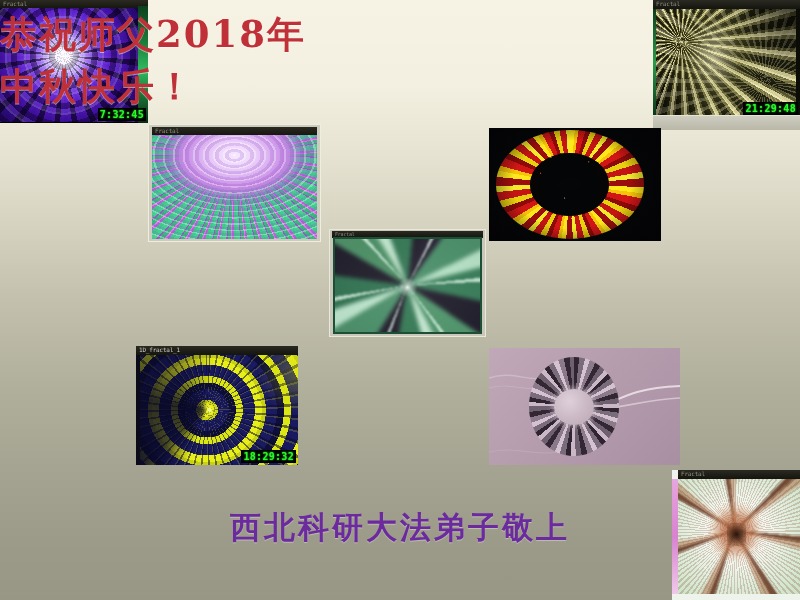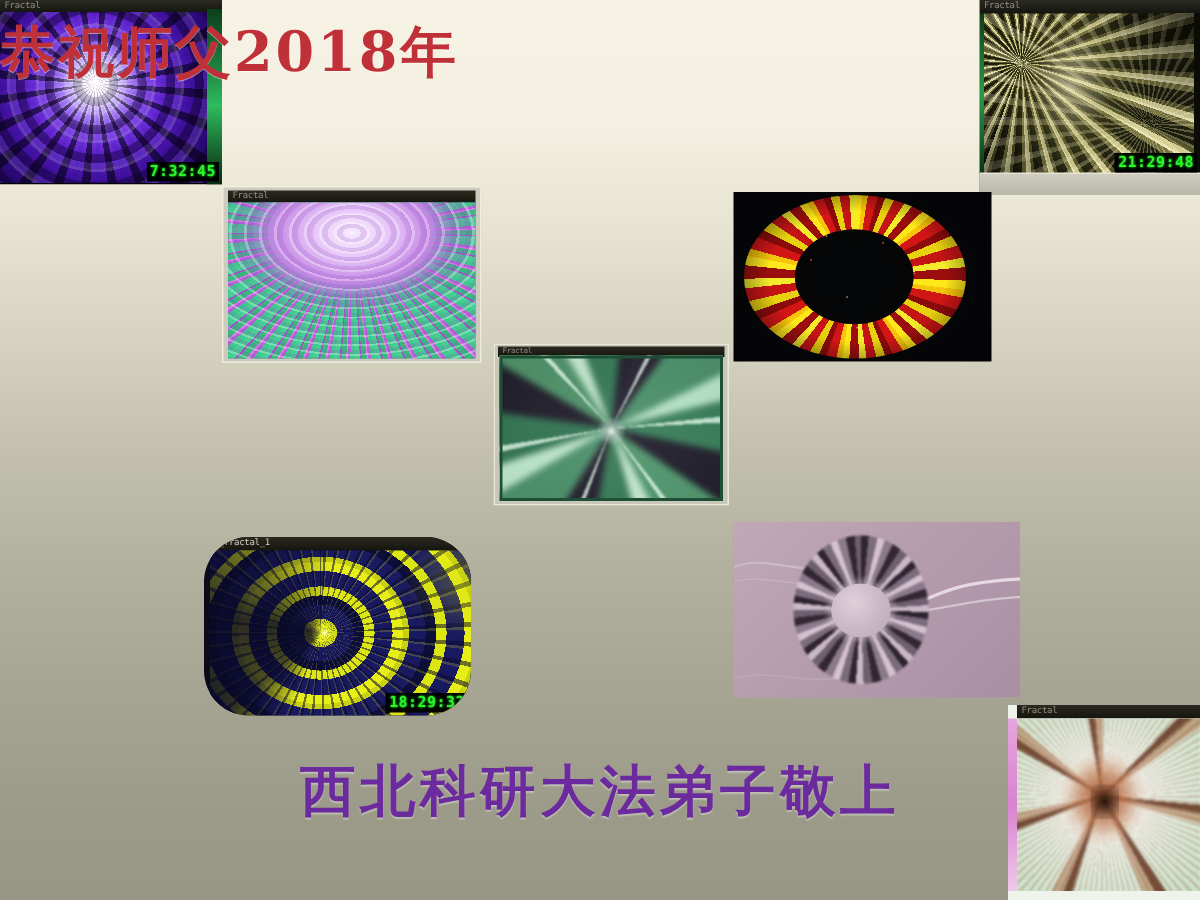--- a/index.html
+++ b/index.html
@@ -271,21 +271,21 @@
   #t5core {
     position: absolute; inset: 0;
     background: radial-gradient(circle at 50% 52%, rgba(255,255,255,0.85) 0%, rgba(240,255,246,0.4) 4%, rgba(255,255,255,0) 11%);
   }
   #t5frame {
     position: absolute; inset: 0;
     box-shadow: inset 0 0 0 2px #1d4f36;
   }
 
   
-  #tile6 { left: 136px; top: 358px; width: 178px; height: 119px; border-radius: 30px; }
+  #tile6 { left: 136px; top: 346px; width: 162px; height: 119px; }
   #tile6 .chrome { background: #0a0a18; border: none; }
   #tile6 .canvas { inset: 9px 0px 0px 4px; background: #101030; }
   #t6a {
     position: absolute; inset: -24% -14%;
     background:
       repeating-radial-gradient(ellipse 44% 52% at 44% 50%,
         #e8ef18 0px 7px,
         #c8d014 7px 11px,
         #1a1a60 11px 22px,
         #0e0e3a 22px 29px,
@@ -448,21 +448,21 @@
     text-shadow: 0 1px 0 rgba(255,255,255,0.5);
   }
   #signature {
     position: absolute;
     left: 0; right: 0; top: 510px;
     text-align: center;
     pointer-events: none;
   }
   #signature .line {
     font-family: "DejaVu Serif", serif;
-    font-size: 37px;
+    font-size: 31px;
     font-weight: bold;
     color: #6b2a9e;
     letter-spacing: 3px;
     line-height: 34px;
     text-shadow: 0 1px 1px rgba(255,255,255,0.35);
   }
 </style>
 </head>
 <body>
 
@@ -583,19 +583,20 @@
         <div id="t9fuzz"></div>
         <div id="t9center"></div>
         <div id="t9dark"></div>
       </div>
       <div class="edgelp2"></div>
     </div>
   </div>
 
   <div id="greeting">
     <div class="line">恭祝师父2018年</div>
+    <div class="line">中秋快乐！</div>
   </div>
 
   <div id="signature">
     <div class="line">西北科研大法弟子敬上</div>
   </div>
 
 </div>
 
 </body></html>

